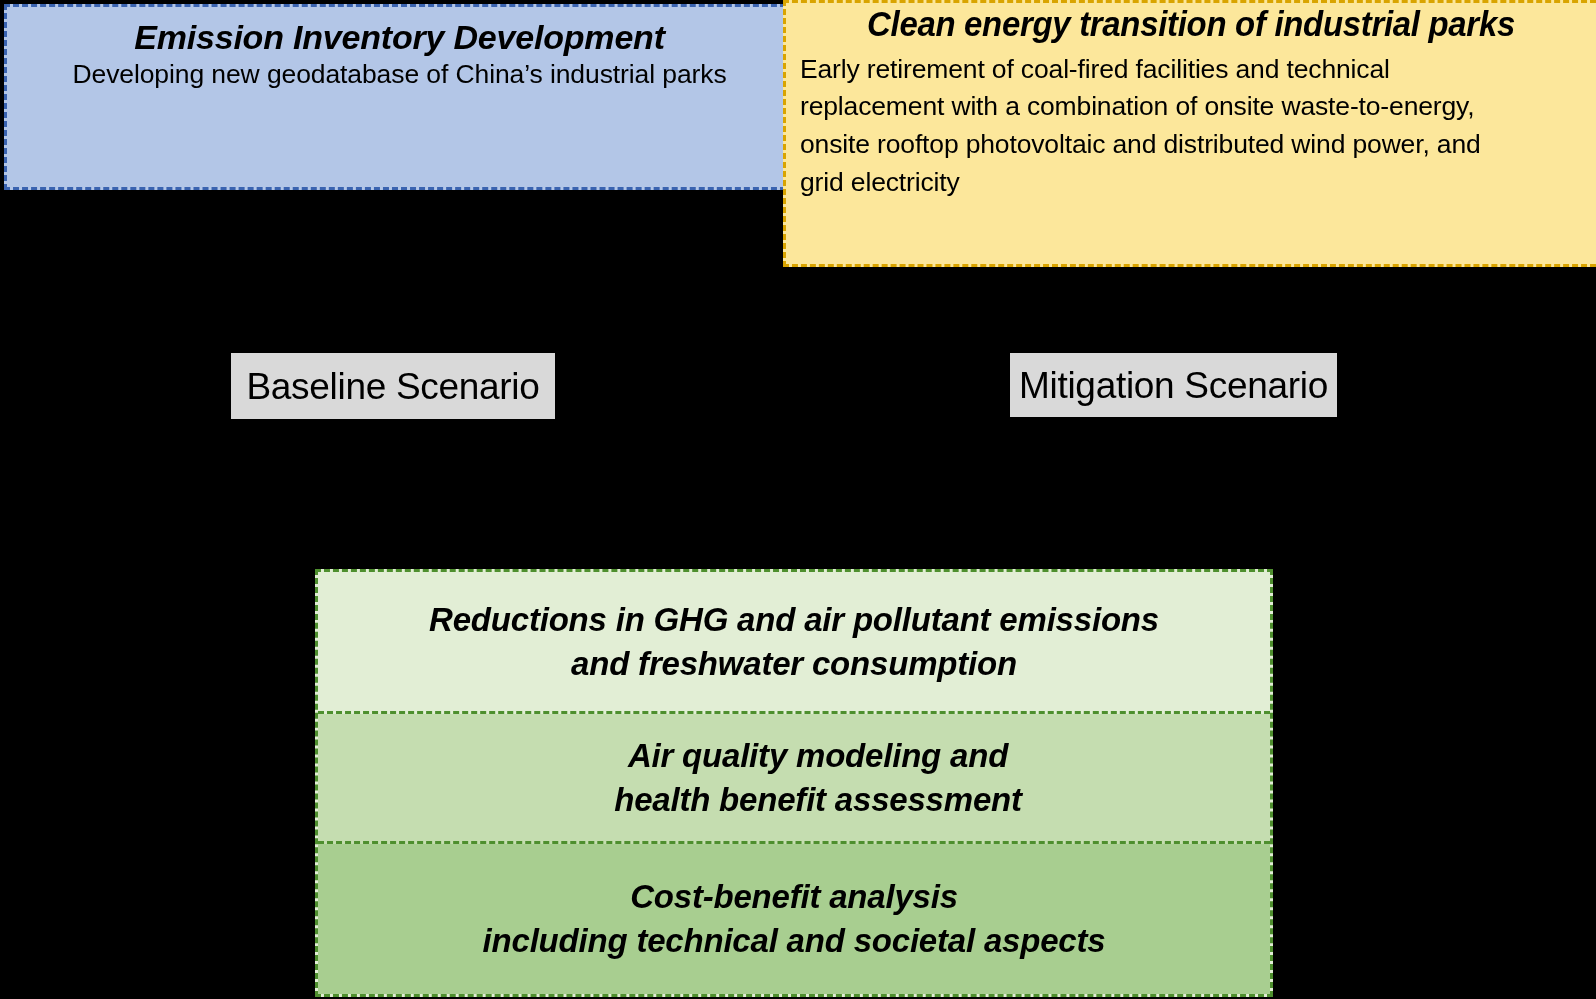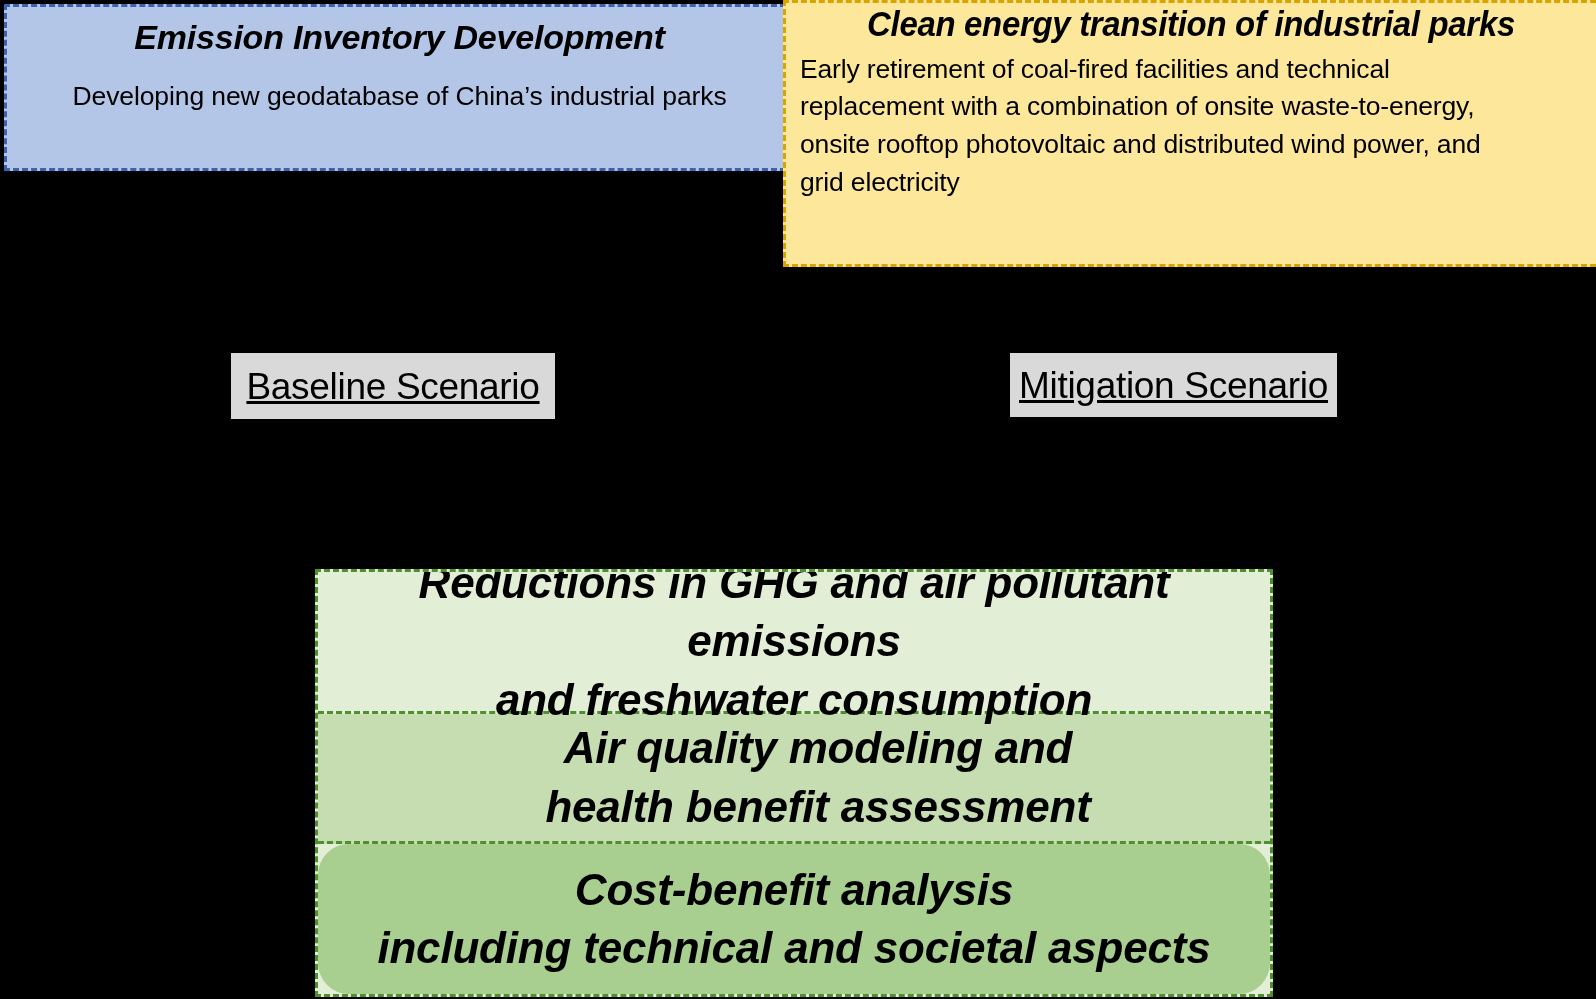--- a/index.html
+++ b/index.html
@@ -21,21 +21,21 @@
   
   .top-panel {
     position: absolute;
     box-sizing: border-box;
     padding: 0;
   }
   #panel-inventory {
     left: 4px;
     top: 4px;
     width: 791px;
-    height: 167px;
+    height: 186px;
     background: #b3c6e7;
     border: 3px dashed #3a63b0;
   }
   #panel-clean-energy {
     left: 783px;
     top: 0px;
     width: 813px;
     height: 267px;
     background: #fce79b;
     border: 3px dashed #d9a400;
@@ -64,21 +64,20 @@
     letter-spacing: -0.3px;
   }
 
   .panel-body {
     font-size: 26.5px;
     color: #000000;
     line-height: 1.42;
   }
   #panel-inventory .panel-body {
     text-align: center;
-    margin-top: 22px;
     letter-spacing: -0.1px;
   }
   #panel-clean-energy .panel-body {
     text-align: left;
     margin: 8px 14px 0 14px;
     letter-spacing: -0.15px;
   }
   .panel-body .line { display: block; }
 
   
@@ -86,21 +85,20 @@
     position: absolute;
     box-sizing: border-box;
     background: #d9d9d9;
     color: #000000;
     font-size: 37px;
     line-height: 1;
     display: flex;
     align-items: center;
     justify-content: center;
     letter-spacing: -0.3px;
-    text-decoration: underline;
   }
   #chip-baseline {
     left: 231px;
     top: 353px;
     width: 324px;
     height: 66px;
   }
   #chip-mitigation {
     left: 1010px;
     top: 353px;
@@ -123,40 +121,39 @@
   .outcome-band {
     box-sizing: border-box;
     display: flex;
     flex-direction: column;
     align-items: center;
     justify-content: center;
     text-align: center;
     color: #000000;
     font-style: italic;
     font-weight: bold;
-    font-size: 44px;
+    font-size: 33px;
     line-height: 1.32;
     letter-spacing: -0.2px;
   }
   .outcome-band .line { display: block; }
   #band-emissions {
     height: 142px;
     background: #e2eed5;
     border-bottom: 3px dashed #4e8f2e;
   }
   #band-airquality {
     height: 130px;
     background: #c5ddb0;
     border-bottom: 3px dashed #4e8f2e;
     padding-left: 48px;
   }
   #band-costbenefit {
     height: 150px;
     background: #a8ce90;
-    border-radius: 31px;
   }
 </style>
 </head>
 <body>
 
 <div id="canvas">
 
   <div class="top-panel" id="panel-inventory">
     <div class="panel-title">Emission Inventory Development</div>
     <div class="panel-body">

